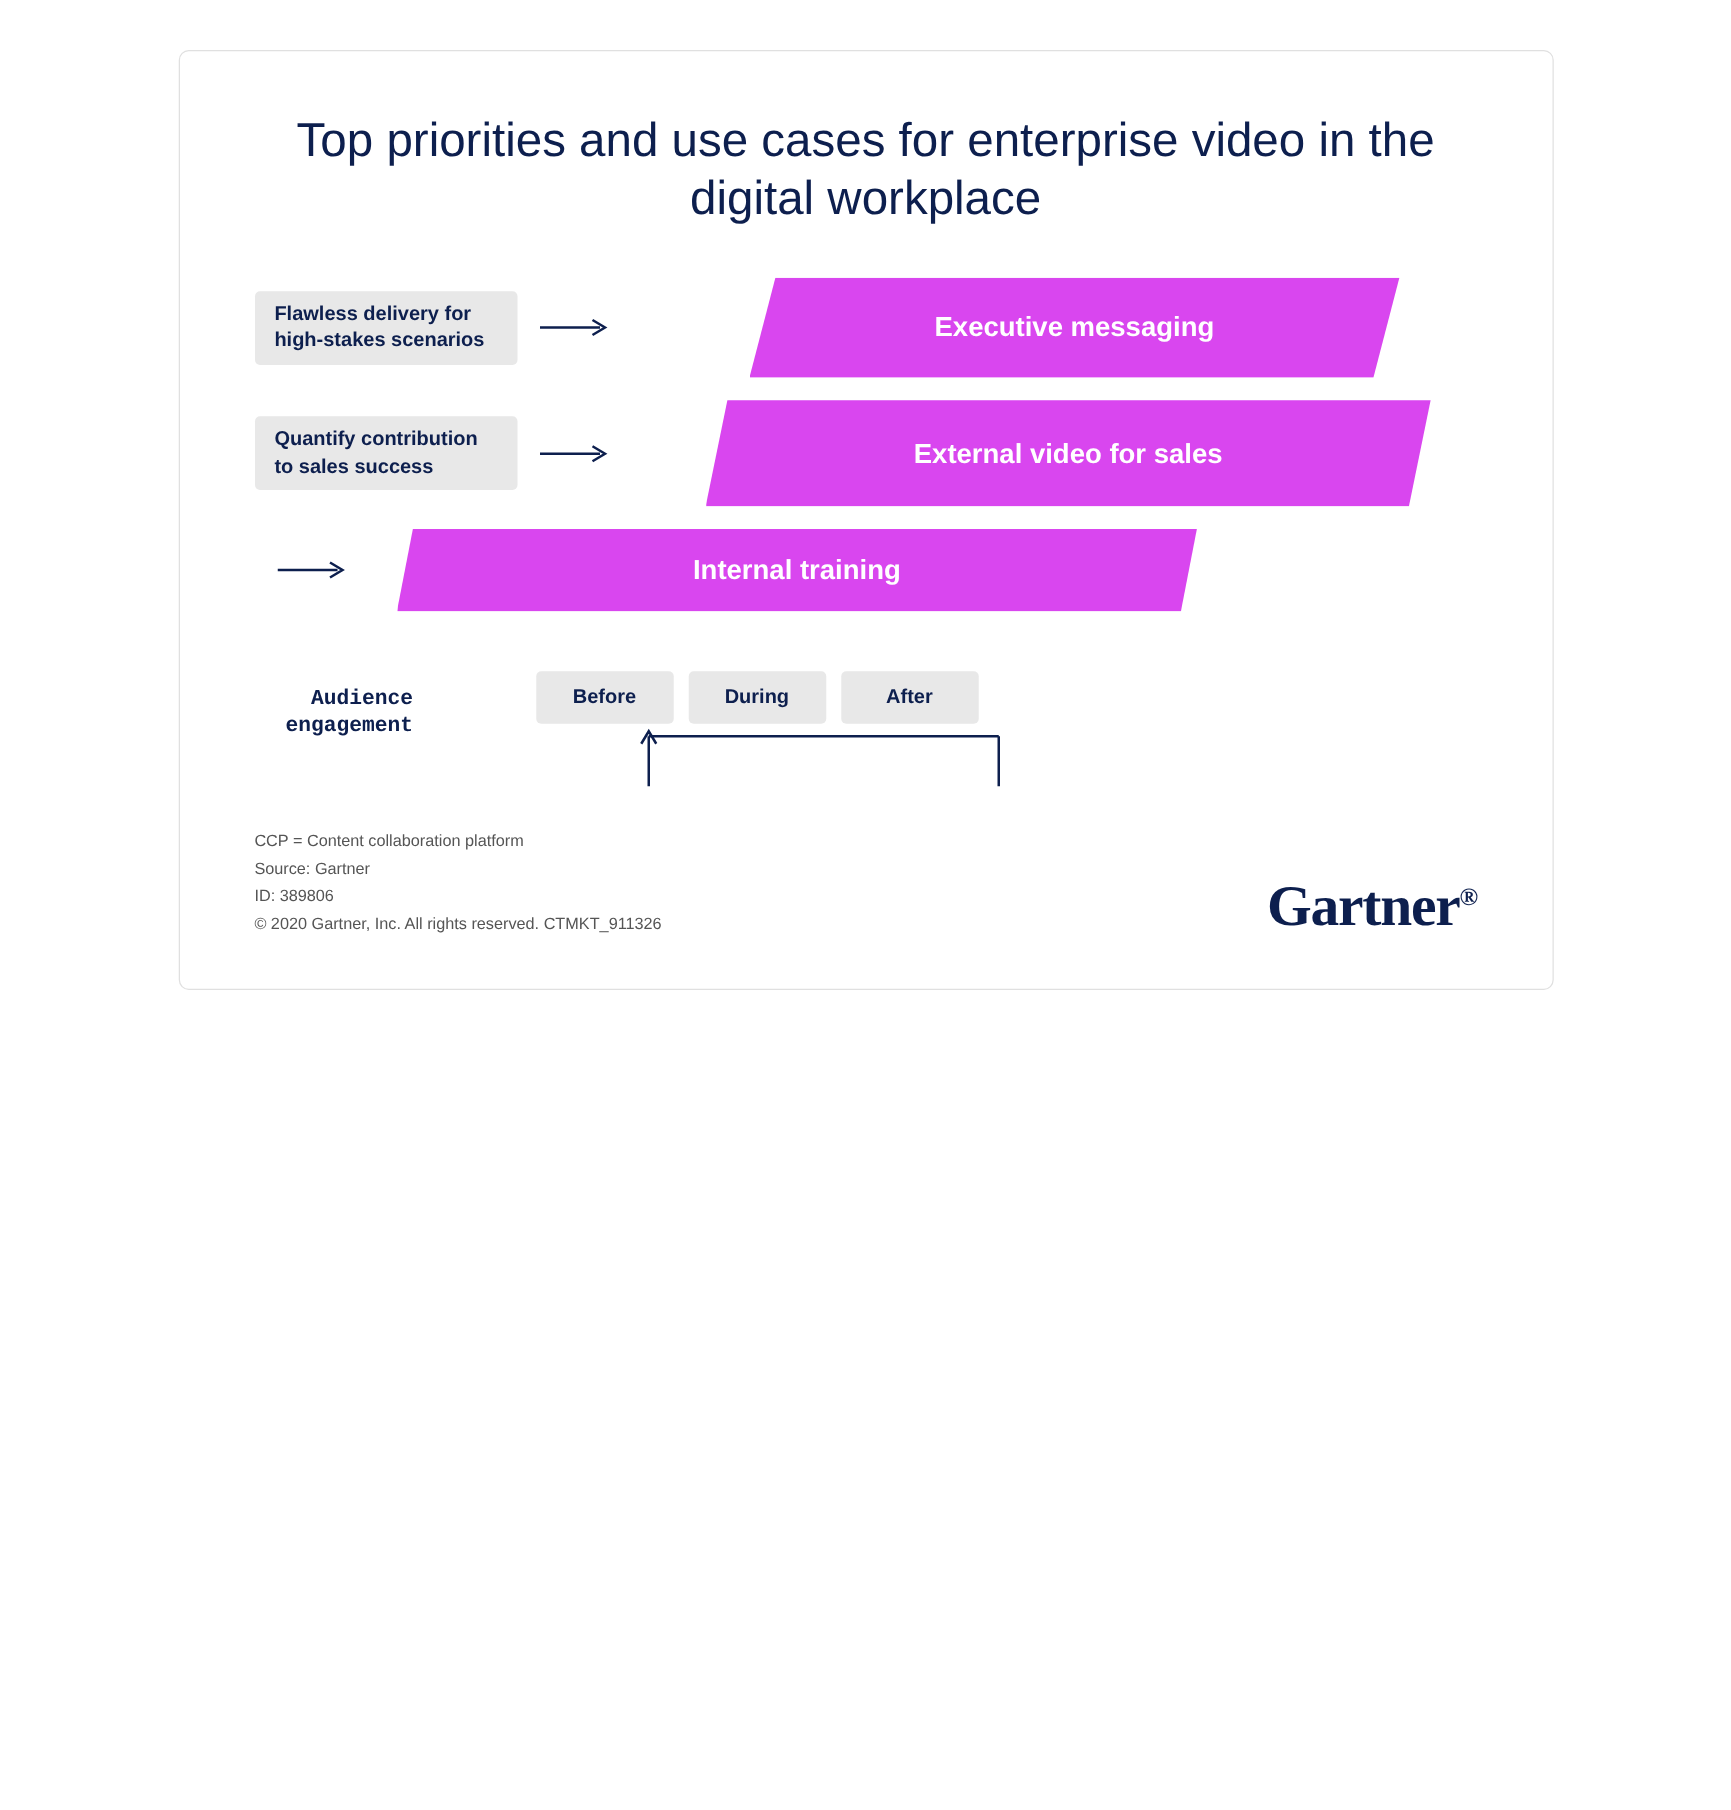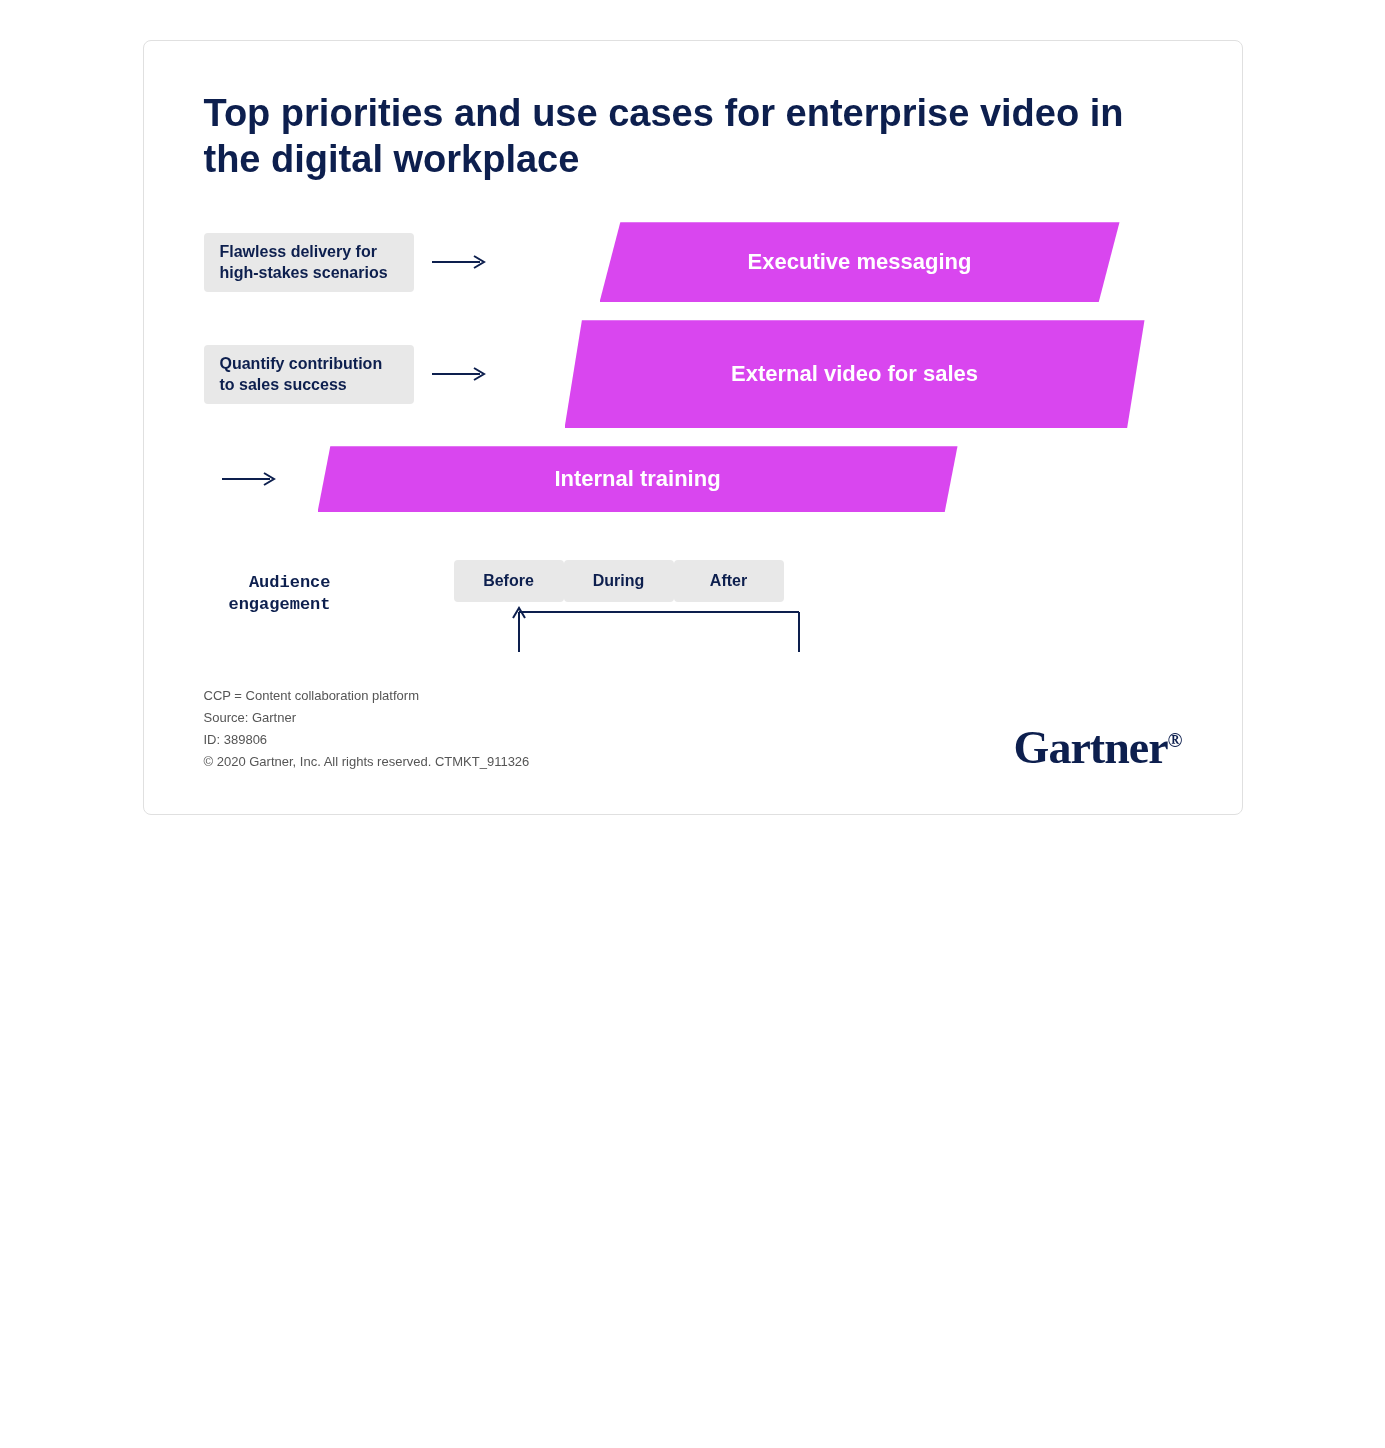--- a/index.html
+++ b/index.html
@@ -15,24 +15,25 @@
     .card {
       background: #fff;
       border: 1px solid #e0e0e0;
       border-radius: 8px;
       width: 1100px;
       margin: 40px auto;
       padding: 50px 60px 40px 60px;
     }
     .main-title {
       font-size: 38px;
-      font-weight: 700;
+      font-weight: 400;
       color: #0d1f4e;
       line-height: 1.2;
       margin-bottom: 40px;
+      text-align: center;
     }
     .diagram-area {
       display: flex;
       flex-direction: column;
       gap: 0;
     }
     .row {
       display: flex;
       align-items: center;
       margin-bottom: 18px;
@@ -71,21 +72,21 @@
       flex: 1;
       position: relative;
     }
     .trap-1 {
       height: 80px;
       clip-path: polygon(4% 0%, 100% 0%, 96% 100%, 0% 100%);
       width: 520px;
       flex: none;
     }
     .trap-2 {
-      height: 108px;
+      height: 85px;
       clip-path: polygon(3% 0%, 100% 0%, 97% 100%, 0% 100%);
       width: 580px;
       flex: none;
     }
     .trap-3 {
       height: 66px;
       clip-path: polygon(2% 0%, 100% 0%, 98% 100%, 0% 100%);
       width: 640px;
       flex: none;
       justify-content: center;
@@ -114,22 +115,21 @@
       line-height: 1.3;
       width: 145px;
       min-width: 145px;
       text-align: right;
       padding-right: 18px;
       padding-top: 12px;
       font-family: Liberation Mono, monospace;
     }
     .engagement-top {
       display: flex;
-      gap: 0;
-      justify-content: center;
+      gap: 12px;
     }
     .eng-box {
       background: #e8e8e8;
       border-radius: 4px;
       padding: 12px 28px;
       font-size: 16px;
       font-weight: 600;
       color: #0d1f4e;
       text-align: center;
       min-width: 110px;

